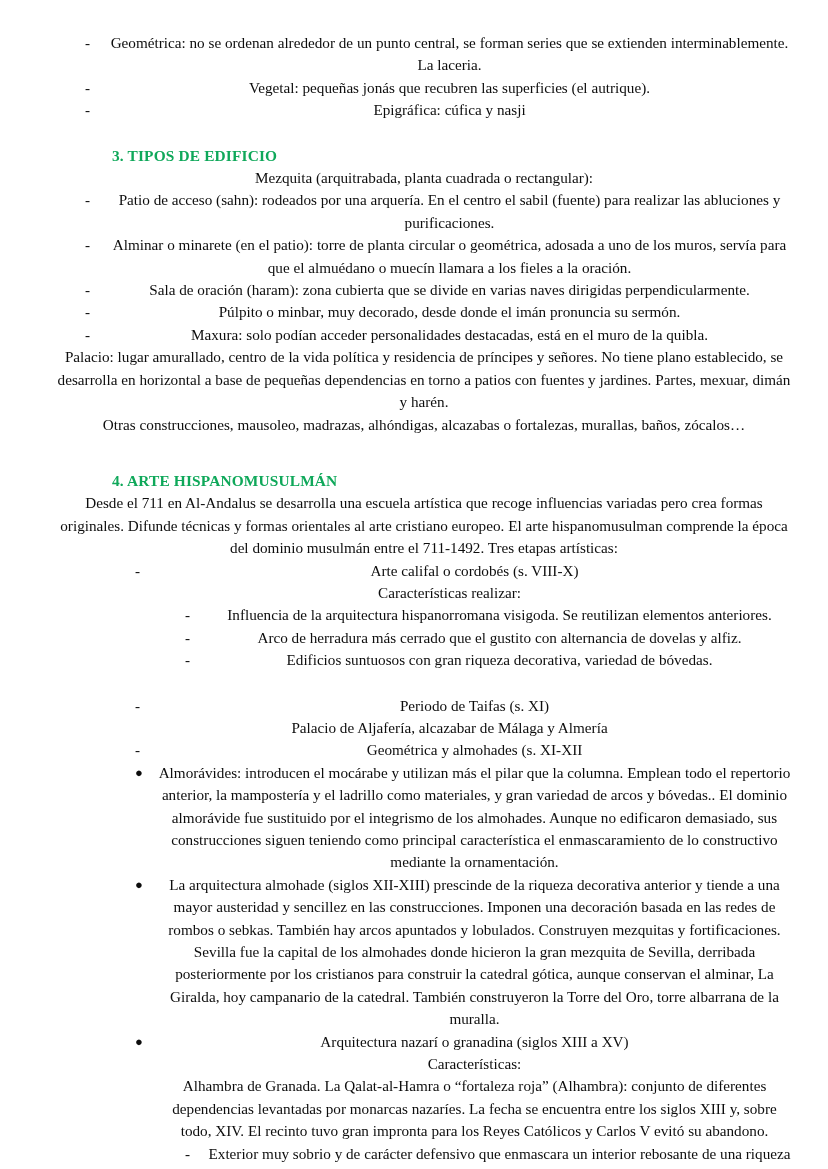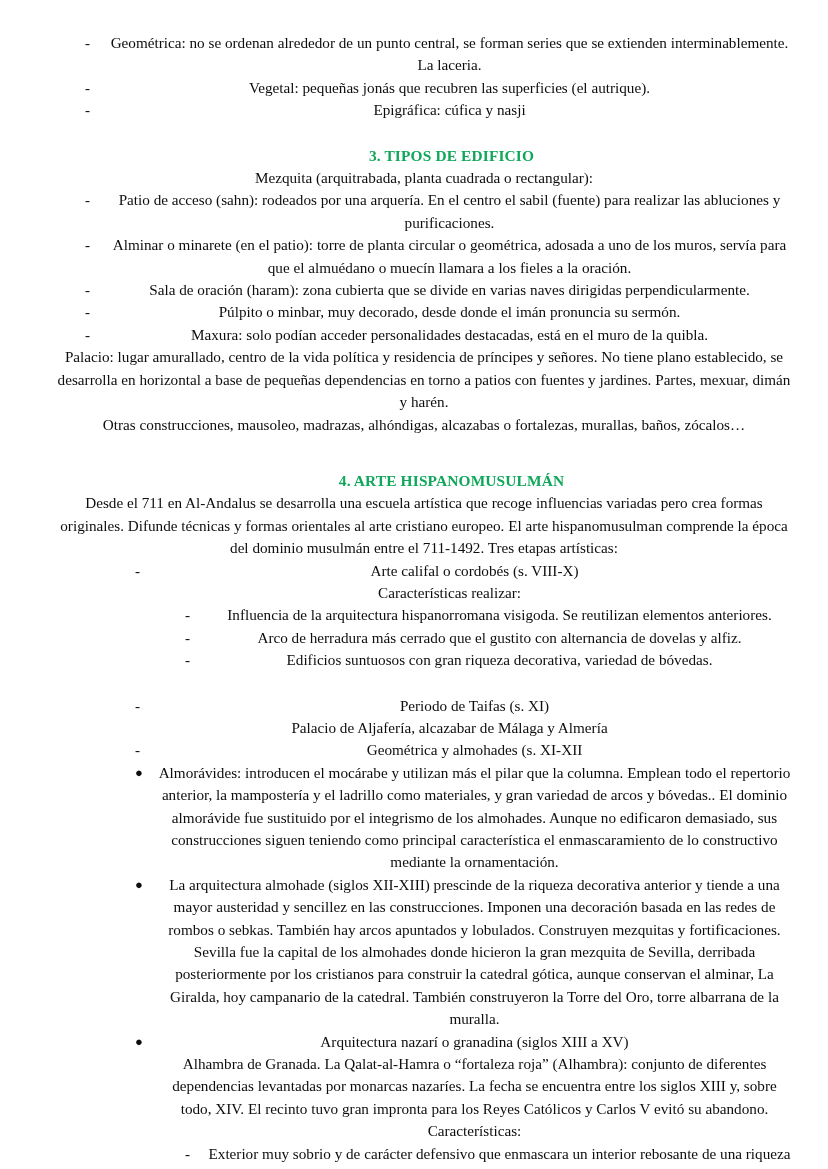--- a/index.html
+++ b/index.html
@@ -57,21 +57,20 @@
 
   
   .sec-heading {
     font-family: "Liberation Serif", "DejaVu Serif", serif;
     font-weight: bold;
     font-size: 15.4px;
     line-height: 22.4px;
     color: #0FA85A;
     margin: 0;
     letter-spacing: 0.15px;
-    text-align: center;
   }
 
   
   .gap-sm { height: 11px; }
   .gap-lg { height: 23px; }
 
   
   .li {
     position: relative;
     font-size: 15.2px;
@@ -221,22 +220,22 @@
     <div class="li lvl2">
       <span class="marker dot">●</span>
       <span class="li-text para">La arquitectura almohade (siglos XII-XIII) prescinde de la riqueza decorativa anterior y tiende a una mayor austeridad y sencillez en las construcciones. Imponen una decoración basada en las redes de rombos o sebkas. También hay arcos apuntados y lobulados. Construyen mezquitas y fortificaciones. Sevilla fue la capital de los almohades donde hicieron la gran mezquita de Sevilla, derribada posteriormente por los cristianos para construir la catedral gótica, aunque conservan el alminar, La Giralda, hoy campanario de la catedral. También construyeron la Torre del Oro, torre albarrana de la muralla.</span>
     </div>
 
     <div class="li lvl2">
       <span class="marker dot">●</span>
       <span class="li-text para">Arquitectura nazarí o granadina (siglos XIII a XV)</span>
     </div>
 
+    <div class="para indent2">Características:</div>
     <div class="para indent2">Alhambra de Granada. La Qalat-al-Hamra o “fortaleza roja” (Alhambra): conjunto de diferentes dependencias levantadas por monarcas nazaríes. La fecha se encuentra entre los siglos XIII y, sobre todo, XIV. El recinto tuvo gran impronta para los Reyes Católicos y Carlos V evitó su abandono.</div>
-    <div class="para indent2">Características:</div>
 
     <div>
       <div class="li lvl3">
         <span class="marker dash">-</span>
         <span class="li-text para">Exterior muy sobrio y de carácter defensivo que enmascara un interior rebosante de una riqueza decorativa insuperable. Estructura: salas cuadradas; materiales, soportes y cubriciones ya conocidos. Se organiza en torno a un patio en el que generalmente existe un estanque o alberca, abunda la vegetación y especialmente las plantas aromáticas: se integra la naturaleza con la arquitectura y se persigue el goce de los sentidos.</span>
       </div>
     </div>
 
   </div>
 </div>

